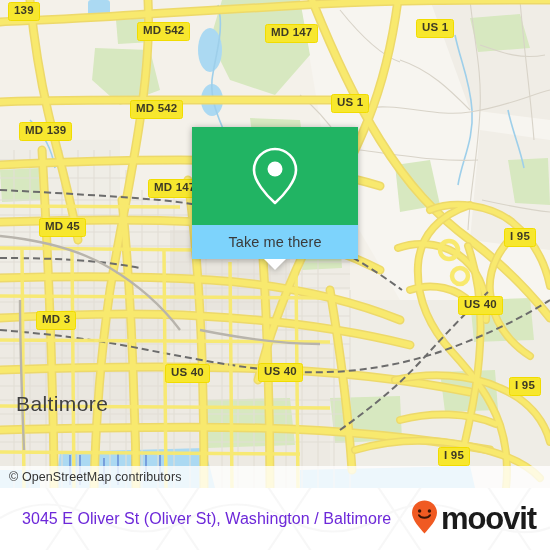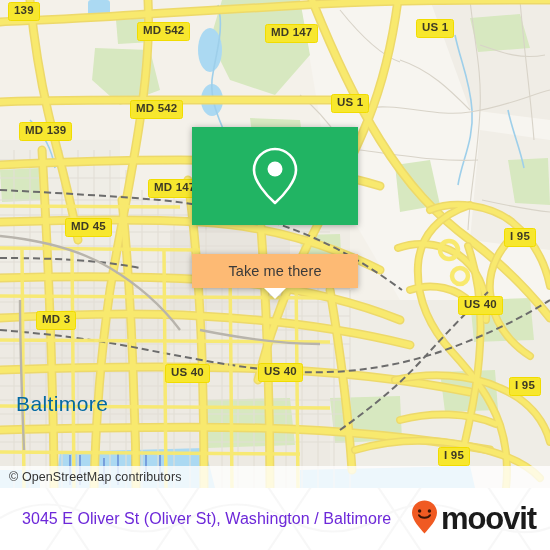--- a/index.html
+++ b/index.html
@@ -68,25 +68,24 @@
     height: 98px;
     background: #21B463;
     display: flex;
     align-items: center;
     justify-content: center;
   }
   #popup-foot {
     position: relative;
     width: 166px;
     height: 34px;
-    background: #fdba74;
+    background: #7dd3fc;
     display: flex;
     align-items: center;
     justify-content: center;
-    margin-top: 29px;
   }
   #popup-foot-label {
     font-size: 14.5px;
     color: #3a3a3a;
     letter-spacing: 0.1px;
     white-space: nowrap;
   }
   #popup-tail {
     position: absolute;
     left: 50%;
@@ -156,21 +155,21 @@
     font-size: 11.5px;
     font-weight: bold;
     letter-spacing: 0.2px;
     padding: 2px 5px 3px 5px;
     white-space: nowrap;
     box-sizing: border-box;
     line-height: 1;
   }
   .placename {
     position: absolute;
-    color: #0369a1;
+    color: #404040;
     font-size: 21px;
     letter-spacing: 0.4px;
     white-space: nowrap;
   }
 </style>
 </head>
 <body>
 
 <div id="app">
 
@@ -397,21 +396,21 @@
     </svg>
 
     <div class="shield" style="left:8px;  top:2px;">139</div>
     <div class="shield" style="left:137px;top:22px;">MD 542</div>
     <div class="shield" style="left:265px;top:24px;">MD 147</div>
     <div class="shield" style="left:416px;top:19px;">US 1</div>
     <div class="shield" style="left:130px;top:100px;">MD 542</div>
     <div class="shield" style="left:331px;top:94px;">US 1</div>
     <div class="shield" style="left:2px;  top:122px;margin-left:17px;">MD 139</div>
     <div class="shield" style="left:148px;top:179px;">MD 147</div>
-    <div class="shield" style="left:65px; top:218px;">MD 45</div>
+    <div class="shield" style="left:39px; top:218px;">MD 45</div>
     <div class="shield" style="left:504px;top:228px;">I 95</div>
     <div class="shield" style="left:458px;top:296px;">US 40</div>
     <div class="shield" style="left:36px; top:311px;">MD 3</div>
     <div class="shield" style="left:165px;top:364px;">US 40</div>
     <div class="shield" style="left:258px;top:363px;">US 40</div>
     <div class="shield" style="left:509px;top:377px;">I 95</div>
     <div class="shield" style="left:438px;top:447px;">I 95</div>
 
     <div class="placename" style="left:16px; top:392px;">Baltimore</div>
 

